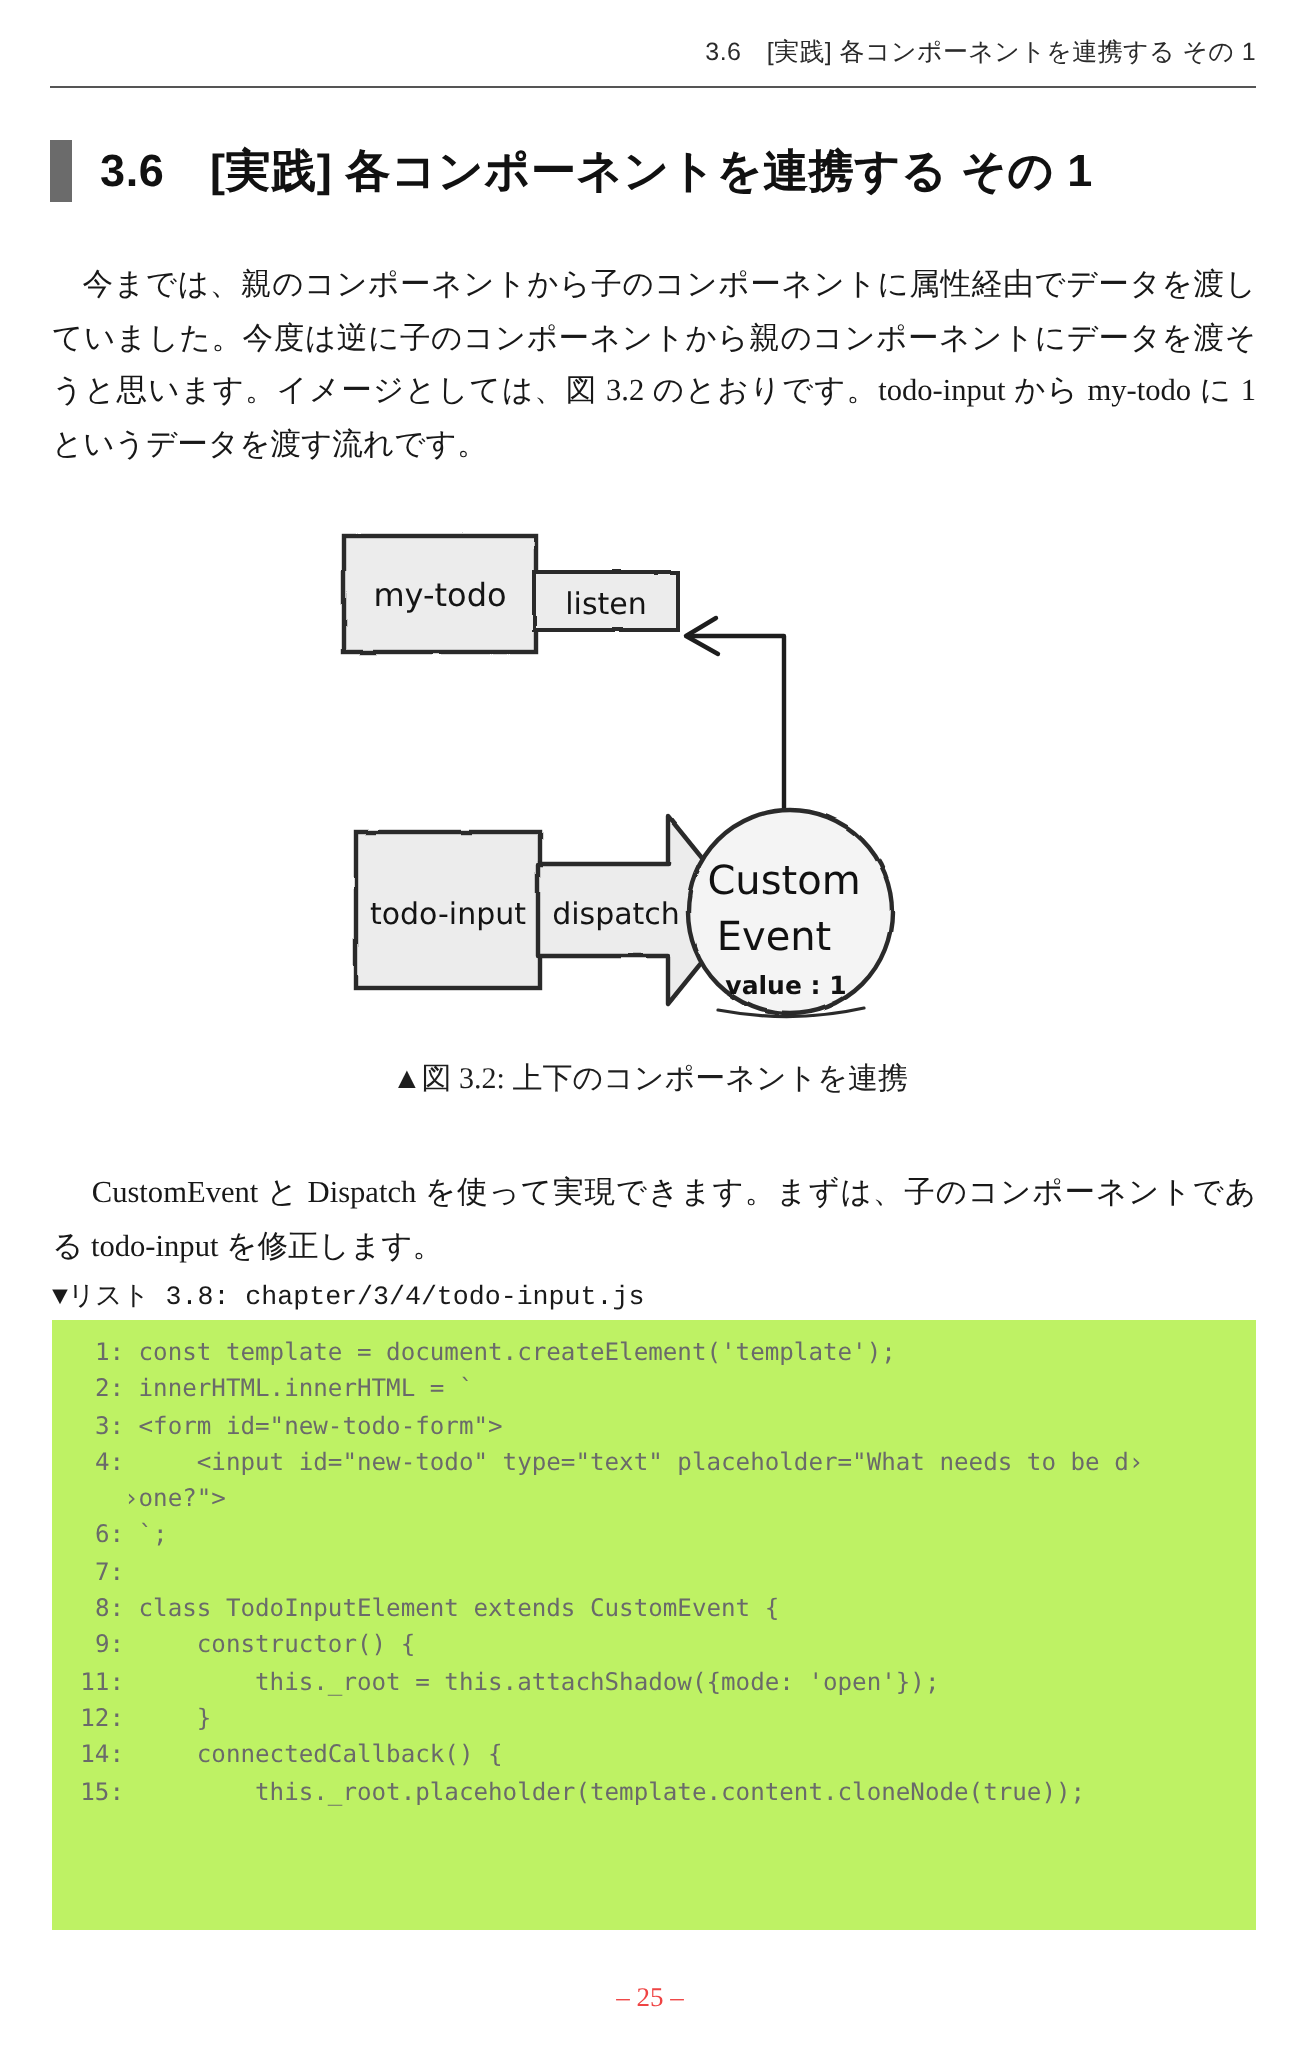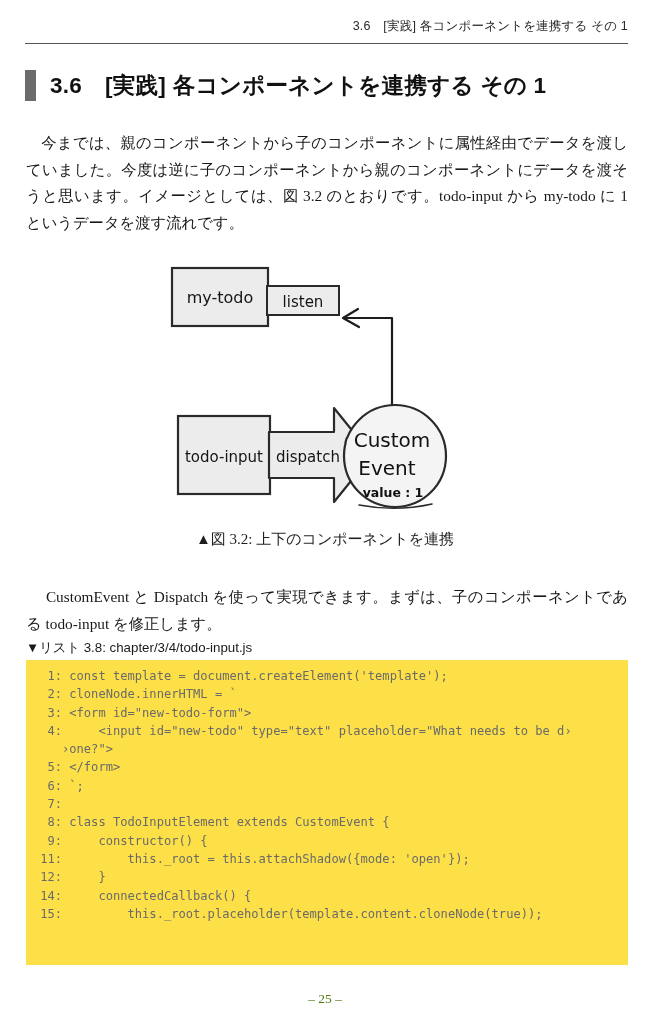--- a/index.html
+++ b/index.html
@@ -104,31 +104,31 @@
     font-family: Liberation Serif, serif;
     font-size: 15px;
     color: #1e1e1e;
   }
 
   
   .list-caption {
     position: absolute;
     left: 26px;
     top: 639px;
-    font-family: Liberation Sans, sans-serif;
+    font-family: Liberation Mono, monospace;
     font-size: 13.3px;
     color: #1a1a1a;
   }
   .code-block {
     position: absolute;
     left: 26px;
     top: 660px;
     width: 602px;
     height: 305px;
-    background: #fde047;
+    background: #bef264;
     box-sizing: border-box;
     padding: 7px 0 7px 0;
     overflow: hidden;
   }
   .code-line {
     font-family: "DejaVu Sans Mono", monospace;
     font-size: 12.1px;
     line-height: 18.3px;
     color: #6a6a6a;
     white-space: pre;
@@ -147,21 +147,21 @@
 
   
   .page-footer {
     position: absolute;
     left: 0;
     top: 991px;
     width: 650px;
     text-align: center;
     font-family: "Liberation Serif", serif;
     font-size: 13.5px;
-    color: #4d7c0f;
+    color: #ef4444;
   }
 </style>
 </head>
 <body>
 
 <div class="page-header">3.6　[実践] 各コンポーネントを連携する その 1</div>
 <div class="header-rule"></div>
 
 <div class="heading-wrap">
   <div class="heading-bar"></div>
@@ -214,25 +214,24 @@
   </svg>
 </div>
 <div class="fig-caption">▲図 3.2: 上下のコンポーネントを連携</div>
 
 <div class="para" id="para-2">CustomEvent と Dispatch を使って実現できます。まずは、子のコンポーネントである todo-input を修正します。</div>
 
 <div class="list-caption">▼リスト 3.8: chapter/3/4/todo-input.js</div>
 
 <div class="code-block" id="code-block">
     <div class="code-line"><span class="ln">1:</span><span class="src"> const template = document.createElement('template');</span></div>
-    <div class="code-line"><span class="ln">2:</span><span class="src"> cloneNode.innerHTML = `</span></div>
+    <div class="code-line"><span class="ln">2:</span><span class="src"> innerHTML.innerHTML = `</span></div>
     <div class="code-line"><span class="ln">3:</span><span class="src"> &lt;form id="new-todo-form"&gt;</span></div>
     <div class="code-line"><span class="ln">4:</span><span class="src">     &lt;input id="new-todo" type="text" placeholder="What needs to be d›</span></div>
     <div class="code-line cont"><span class="src">›one?"&gt;</span></div>
-    <div class="code-line"><span class="ln">5:</span><span class="src"> &lt;/form&gt;</span></div>
     <div class="code-line"><span class="ln">6:</span><span class="src"> `;</span></div>
     <div class="code-line"><span class="ln">7:</span><span class="src"></span></div>
     <div class="code-line"><span class="ln">8:</span><span class="src"> class TodoInputElement extends CustomEvent {</span></div>
     <div class="code-line"><span class="ln">9:</span><span class="src">     constructor() {</span></div>
     <div class="code-line"><span class="ln">11:</span><span class="src">         this._root = this.attachShadow({mode: 'open'});</span></div>
     <div class="code-line"><span class="ln">12:</span><span class="src">     }</span></div>
     <div class="code-line"><span class="ln">14:</span><span class="src">     connectedCallback() {</span></div>
     <div class="code-line"><span class="ln">15:</span><span class="src">         this._root.placeholder(template.content.cloneNode(true));</span></div>
   </div>
 

